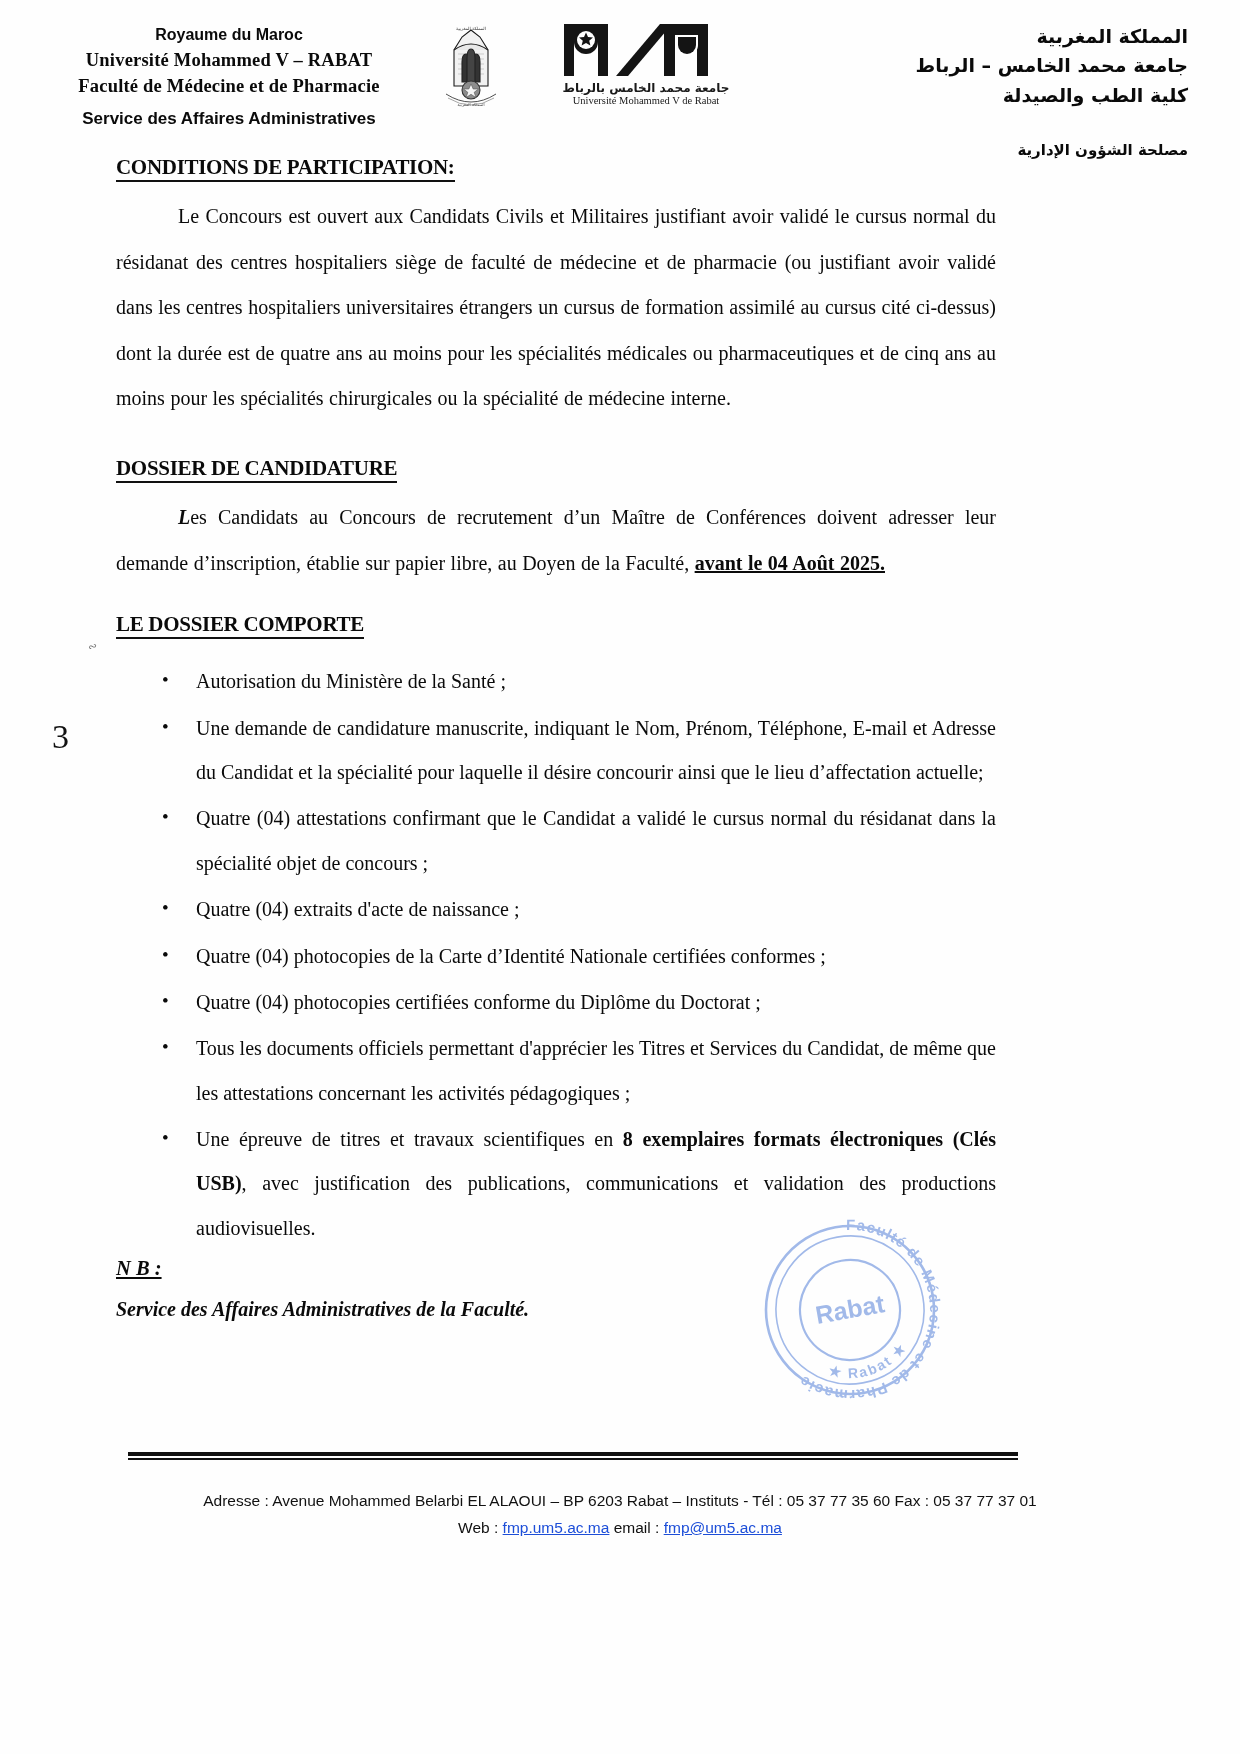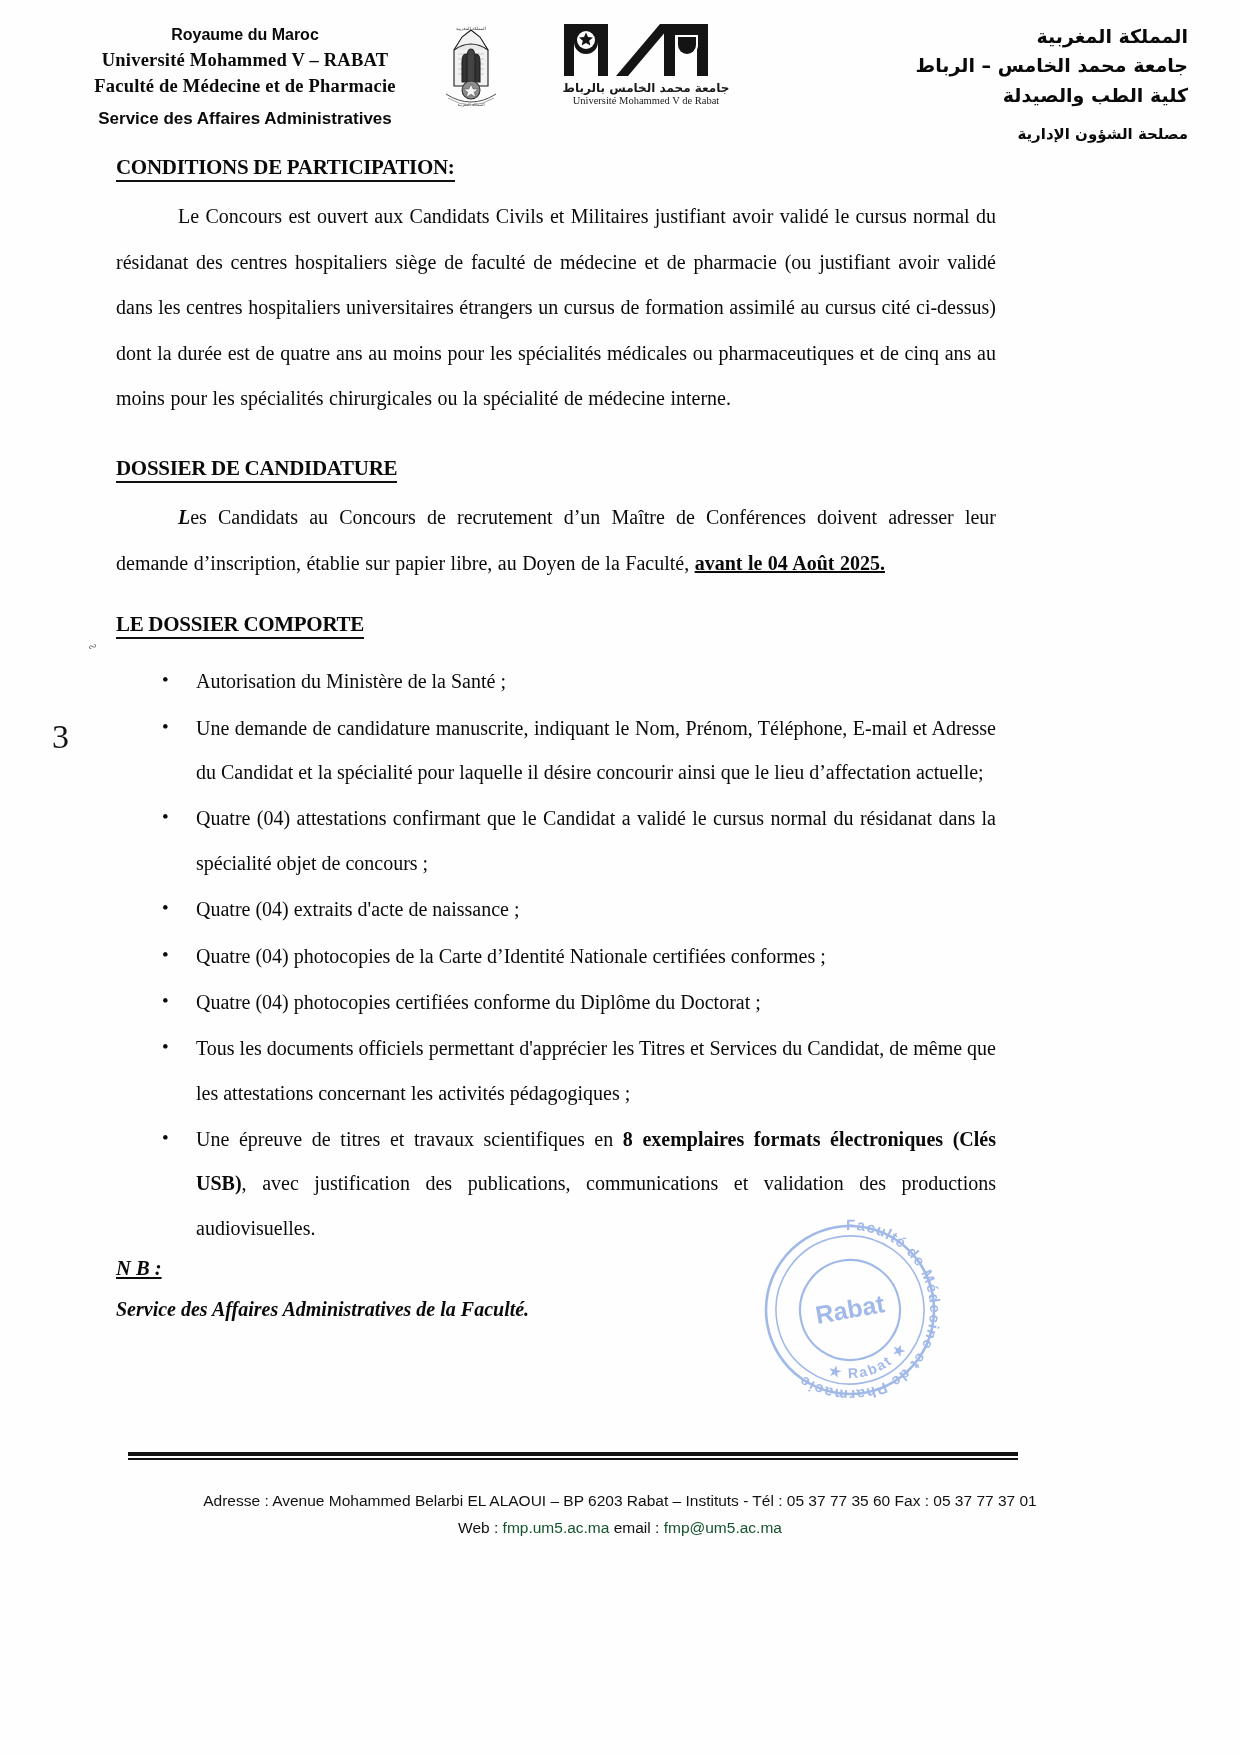--- a/index.html
+++ b/index.html
@@ -20,21 +20,21 @@
   
   .header {
     position: absolute;
     top: 18px;
     left: 0;
     width: 1240px;
     height: 125px;
   }
   .hdr-left {
     position: absolute;
-    left: 60px;
+    left: 44px;
     top: 6px;
     width: 370px;
     text-align: center;
     font-family: "Liberation Sans", "DejaVu Sans", sans-serif;
     font-weight: bold;
     font-size: 16.5px;
     line-height: 1.42;
   }
   .hdr-left .l1 { font-family: "Liberation Sans","DejaVu Sans",sans-serif; font-size: 16px; }
   .hdr-left .l2,
@@ -55,21 +55,21 @@
     top: 4px;
     width: 420px;
     text-align: right;
     direction: rtl;
     font-family: "DejaVu Sans", sans-serif;
     font-weight: bold;
     font-size: 19px;
     line-height: 1.55;
   }
   .hdr-right .svc {
-    margin-top: 13px;
+    margin-top: 29px;
     font-size: 15px;
     font-weight: bold;
   }
 
   
   .logo-emblem {
     position: absolute;
     left: 432px;
     top: 6px;
     width: 78px;
@@ -206,21 +206,22 @@
     position: absolute;
     left: 0; top: 1488px;
     width: 1240px;
     text-align: center;
     font-family: "Liberation Sans","DejaVu Sans",sans-serif;
     font-size: 15.5px;
     line-height: 1.72;
     color: #111;
   }
   .footer .lnk {
-    color: #14532d;
+    text-decoration: underline;
+    color: #1d4ed8;
   }
 </style>
 </head>
 <body>
 
 <div class="page">
 
   <div class="header">
 
     <div class="hdr-left">

